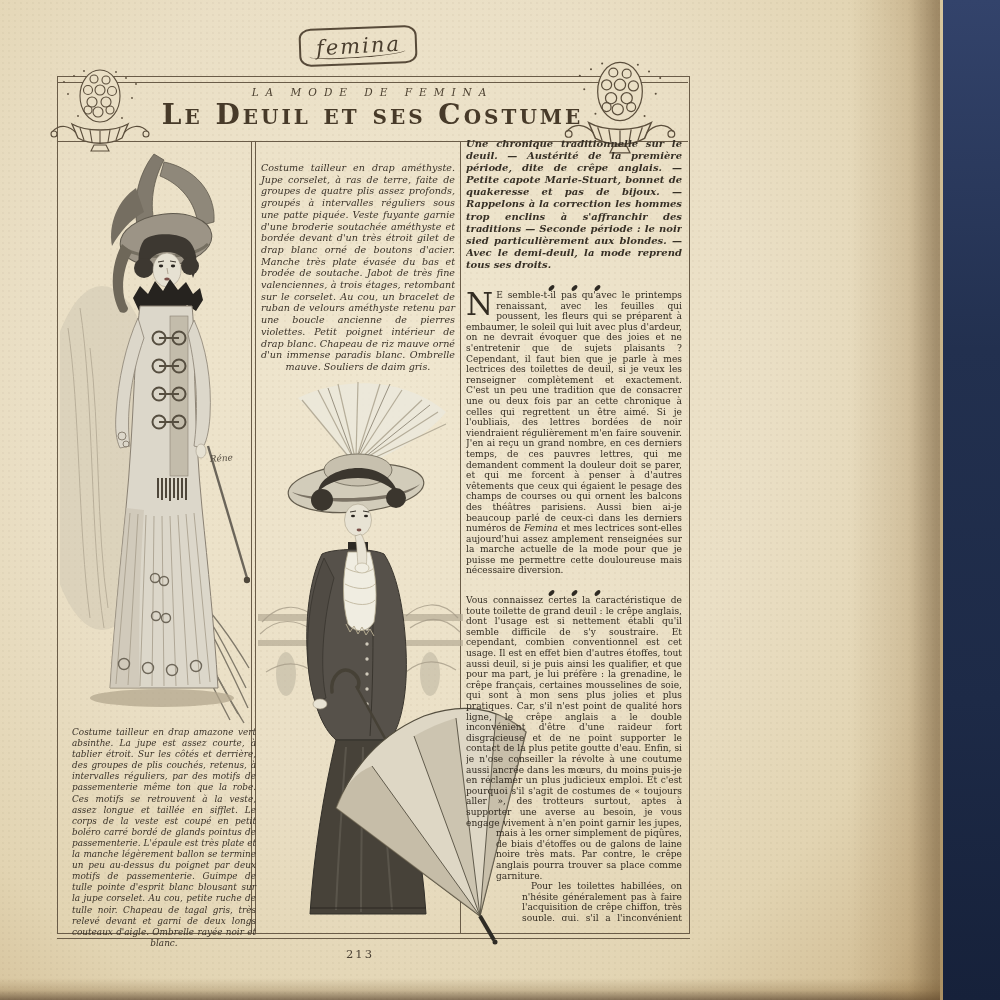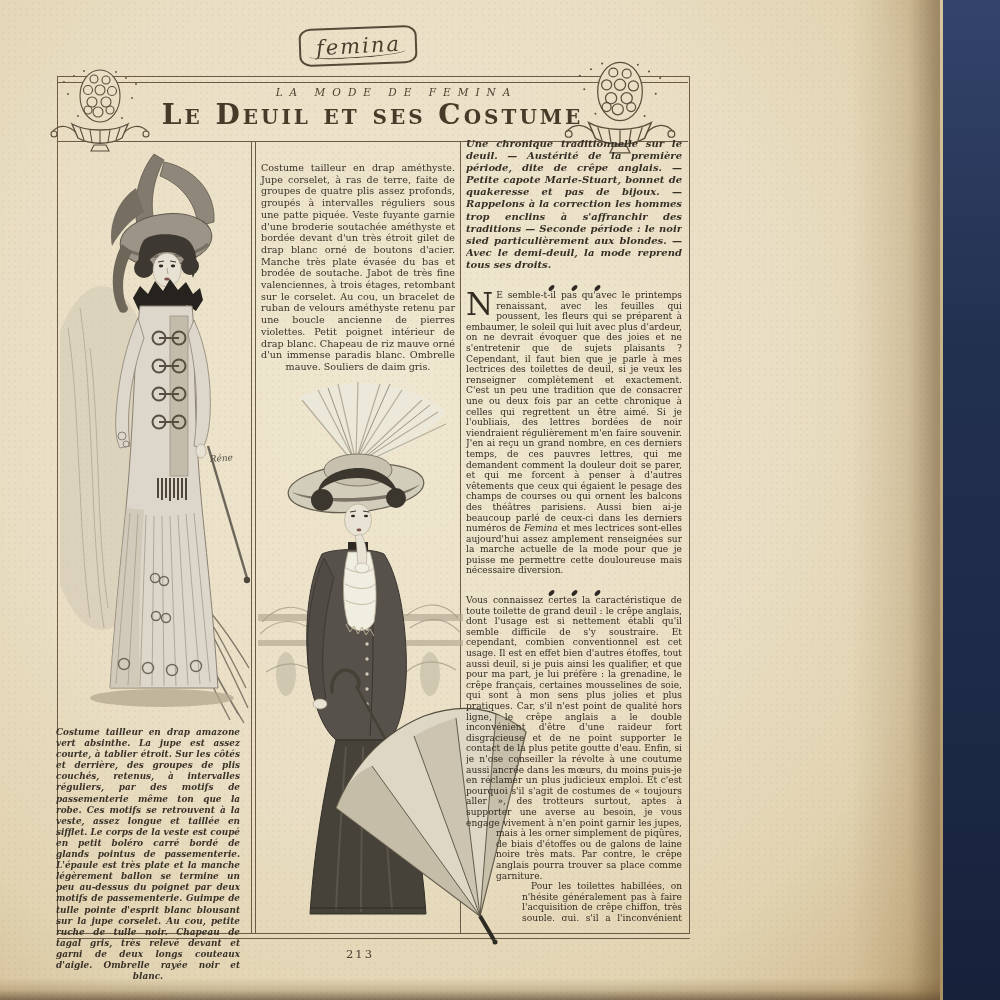--- a/index.html
+++ b/index.html
@@ -33,29 +33,29 @@
   
   .frame{position:absolute;left:57px;top:76px;width:631px;height:856px;z-index:3;
     border:1px solid #6a5c48;}
   .frame-bottom2{position:absolute;left:57px;top:938px;width:633px;height:0;z-index:3;
     border-bottom:1px solid #6a5c48;}
   .hrule{position:absolute;background:#6a5c48;z-index:3;}
   .vrule{position:absolute;background:#6a5c48;z-index:3;}
 
   
   .kicker{position:absolute;left:57px;top:86px;width:631px;text-align:center;z-index:5;
-    font-style:italic;font-size:10.5px;letter-spacing:7px;color:#4c4030;margin-left:24px;}
+    font-style:italic;font-size:10.5px;letter-spacing:7px;color:#4c4030;}
   .page-title{position:absolute;left:57px;top:98px;width:631px;text-align:center;z-index:5;
     font-variant:small-caps;font-weight:bold;font-size:28px;letter-spacing:3px;color:#473a29;}
   .ornament{position:absolute;z-index:6;}
 
   
   .col-text{position:absolute;z-index:7;text-align:justify;}
-  .caption-left{left:56px;top:727px;width:184px;font-style:italic;font-size:8.9px;line-height:11.1px;text-align-last:center;font-weight:bold;}
-  .desc-mid{left:261px;top:162px;width:194px;font-size:9.6px;line-height:11.7px;text-align-last:center;}
+  .caption-left{left:72px;top:727px;width:184px;font-style:italic;font-size:8.9px;line-height:11.1px;text-align-last:center;}
+  .desc-mid{left:261px;top:162px;width:194px;font-style:italic;font-size:9.6px;line-height:11.7px;text-align-last:center;}
   .right-col{left:466px;top:138px;width:216px;height:783px;overflow:hidden;}
   .intro{font-style:italic;font-weight:600;font-size:10px;line-height:12.1px;text-align:justify;color:#362f25;}
   .body-para{font-size:9.1px;line-height:10.6px;text-align:justify;color:#332c22;}
   .body-para + .body-para{text-indent:9px;}
   .dc{float:left;font-size:31px;line-height:26px;padding:1px 3px 0 0;color:#332c22;}
   .fem-it{font-style:italic;}
   .stars{text-align:center;height:10px;margin:4px 0 5px;}
   .stars i{display:inline-block;width:7px;height:4px;background:#2e2a23;border-radius:60% 40% 60% 40%;
     transform:rotate(-38deg);margin:0 8px;}
   .fl{float:left;clear:left;}

